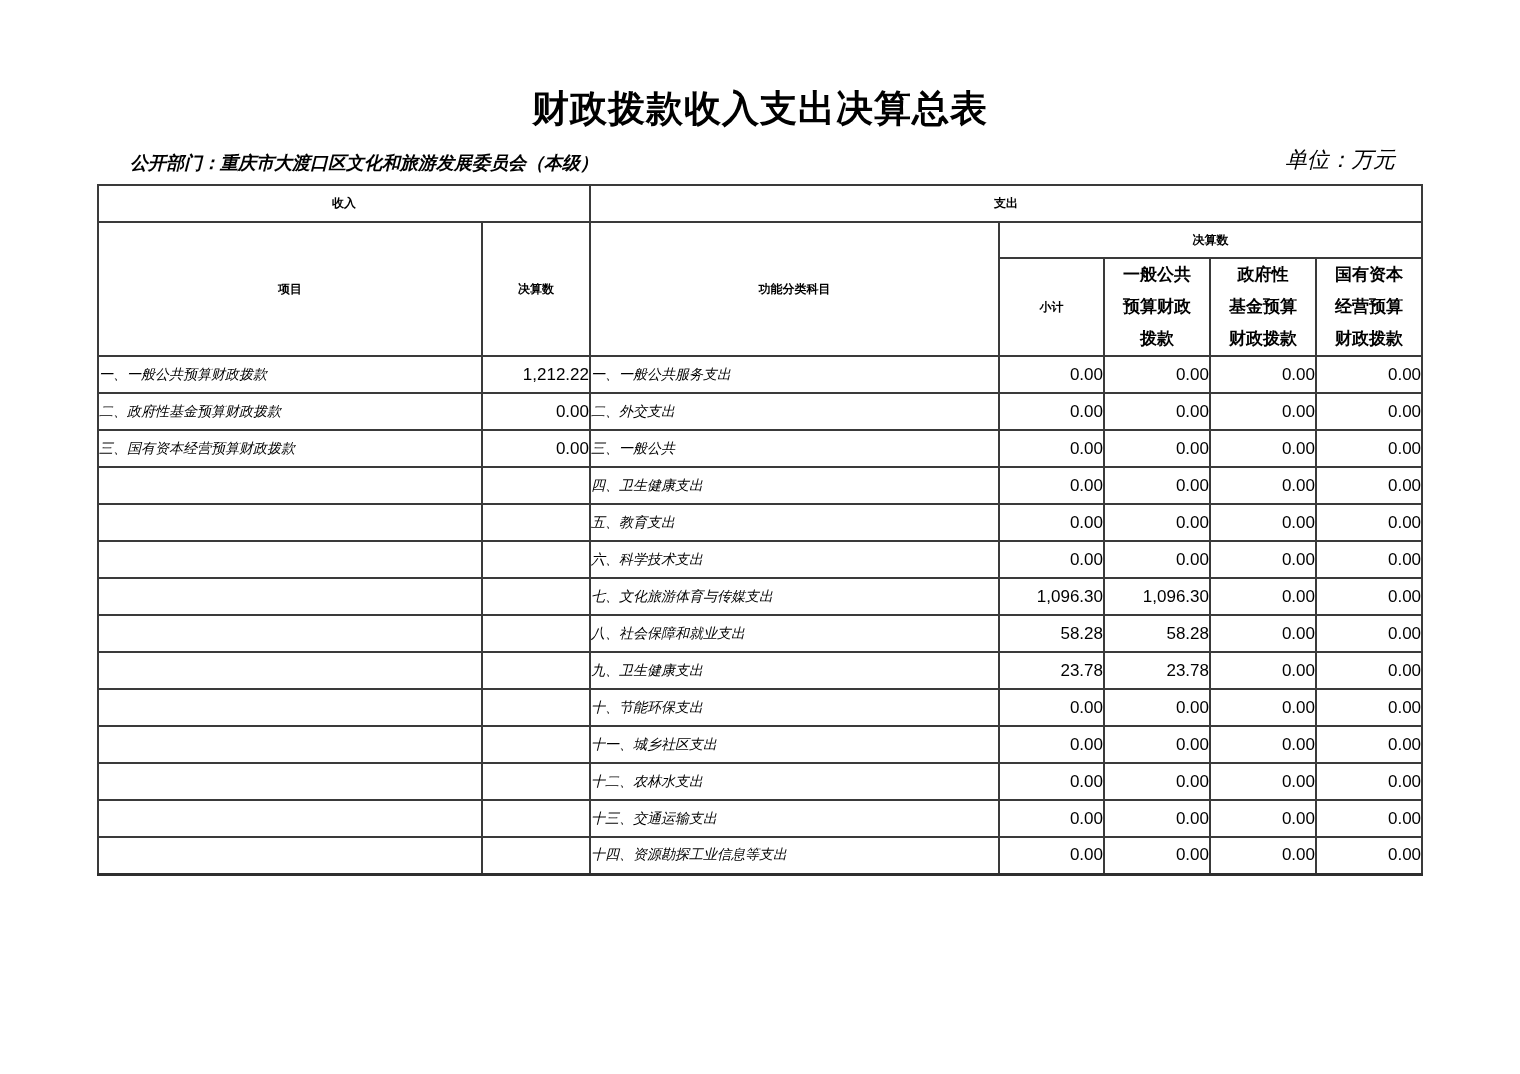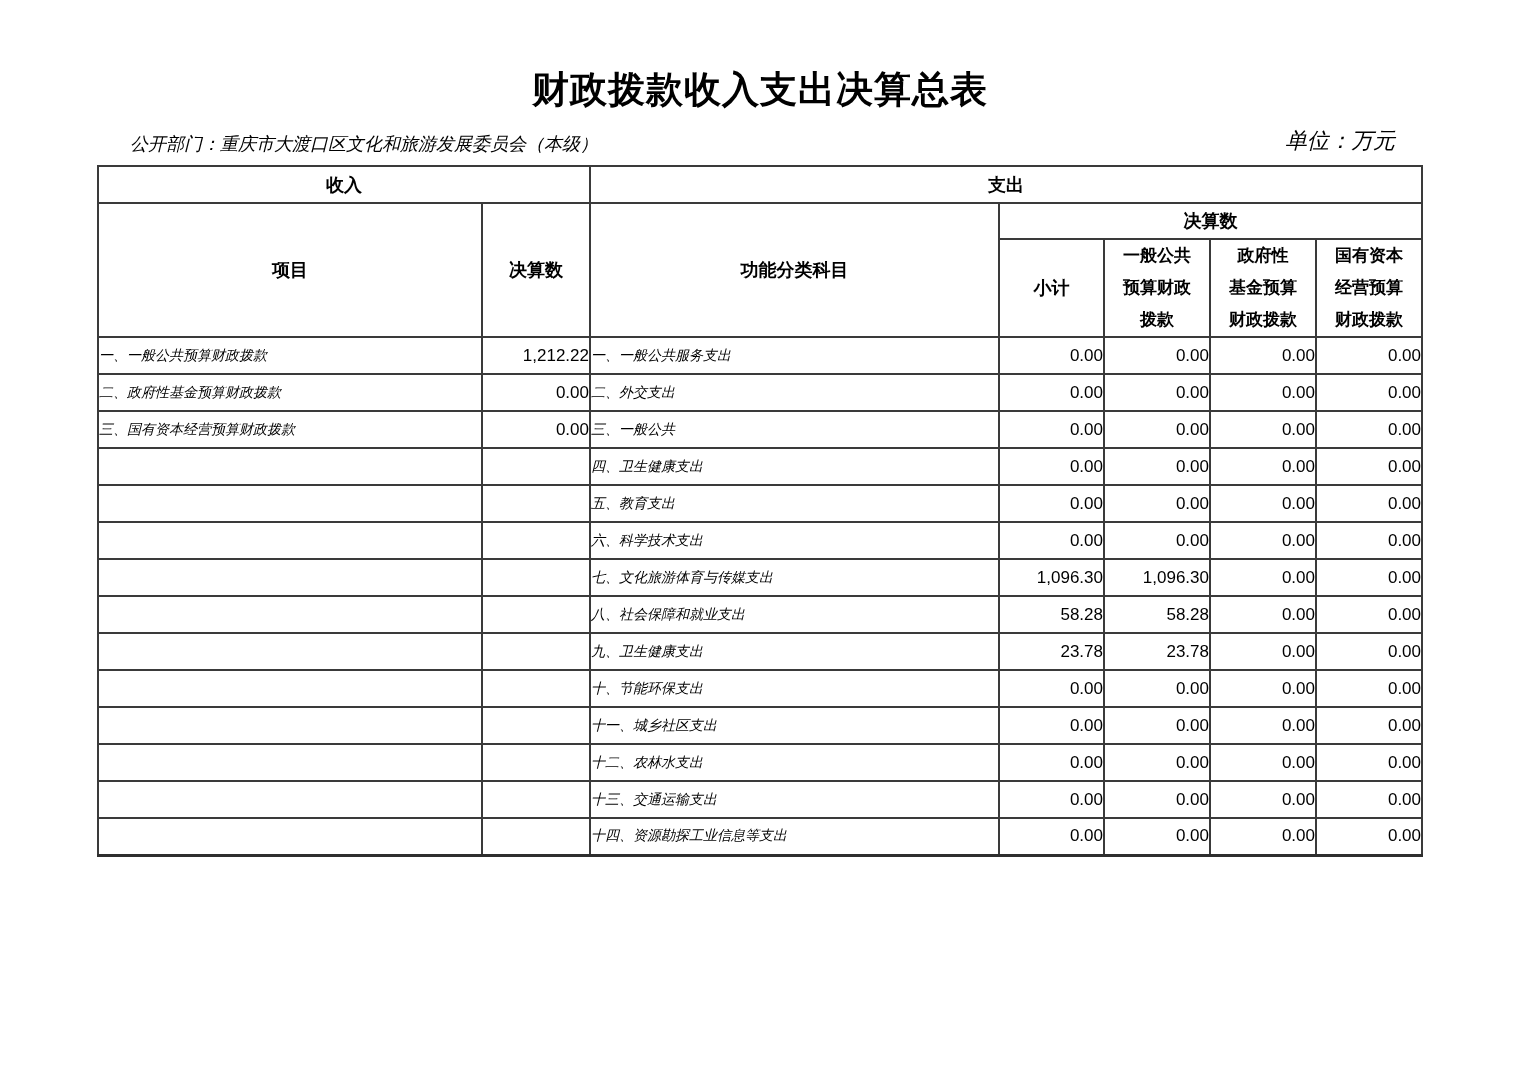--- a/index.html
+++ b/index.html
@@ -10,21 +10,21 @@
     color: #000;
   }
   .sheet {
     position: relative;
     width: 1520px;
     height: 1074px;
     background: #ffffff;
     overflow: hidden;
   }
   .doc-title {
-    padding-top: 65px;
+    padding-top: 84px;
     text-align: center;
     font-size: 37px;
     font-weight: bold;
     letter-spacing: 1px;
     font-family: Liberation Serif, serif;
   }
   .meta {
     width: 1324px;
     margin-left: 97px;
   }
@@ -41,21 +41,21 @@
   .meta-line2 {
     display: flex;
     justify-content: space-between;
     align-items: flex-end;
     margin-top: 11px;
     margin-bottom: 9px;
   }
   .meta-dept {
     padding-left: 33px;
     font-size: 18px;
-    font-weight: normal;
+    font-weight: bold;
   }
   .meta-unit {
     padding-right: 26px;
     font-size: 22px;
     text-align: right;
   }
   table.fiscal {
     border-collapse: collapse;
     table-layout: fixed;
     width: 1324px;
@@ -66,21 +66,21 @@
   table.fiscal td {
     border: 2px solid #3a3a3a;
     padding: 0;
     overflow: hidden;
   }
   tr.hr1 { height: 37px; }
   tr.hr2 { height: 36px; }
   tr.hr3 { height: 86px; }
   tr.dr  { height: 37px; }
   td.hd {
-    font-size: 18px;
+    font-size: 12px;
     font-weight: bold;
     text-align: center;
     vertical-align: middle;
     font-family: "Liberation Sans", sans-serif;
   }
   td.hd3 {
     font-size: 17px;
     white-space: pre-line;
     line-height: 32px;
   }

